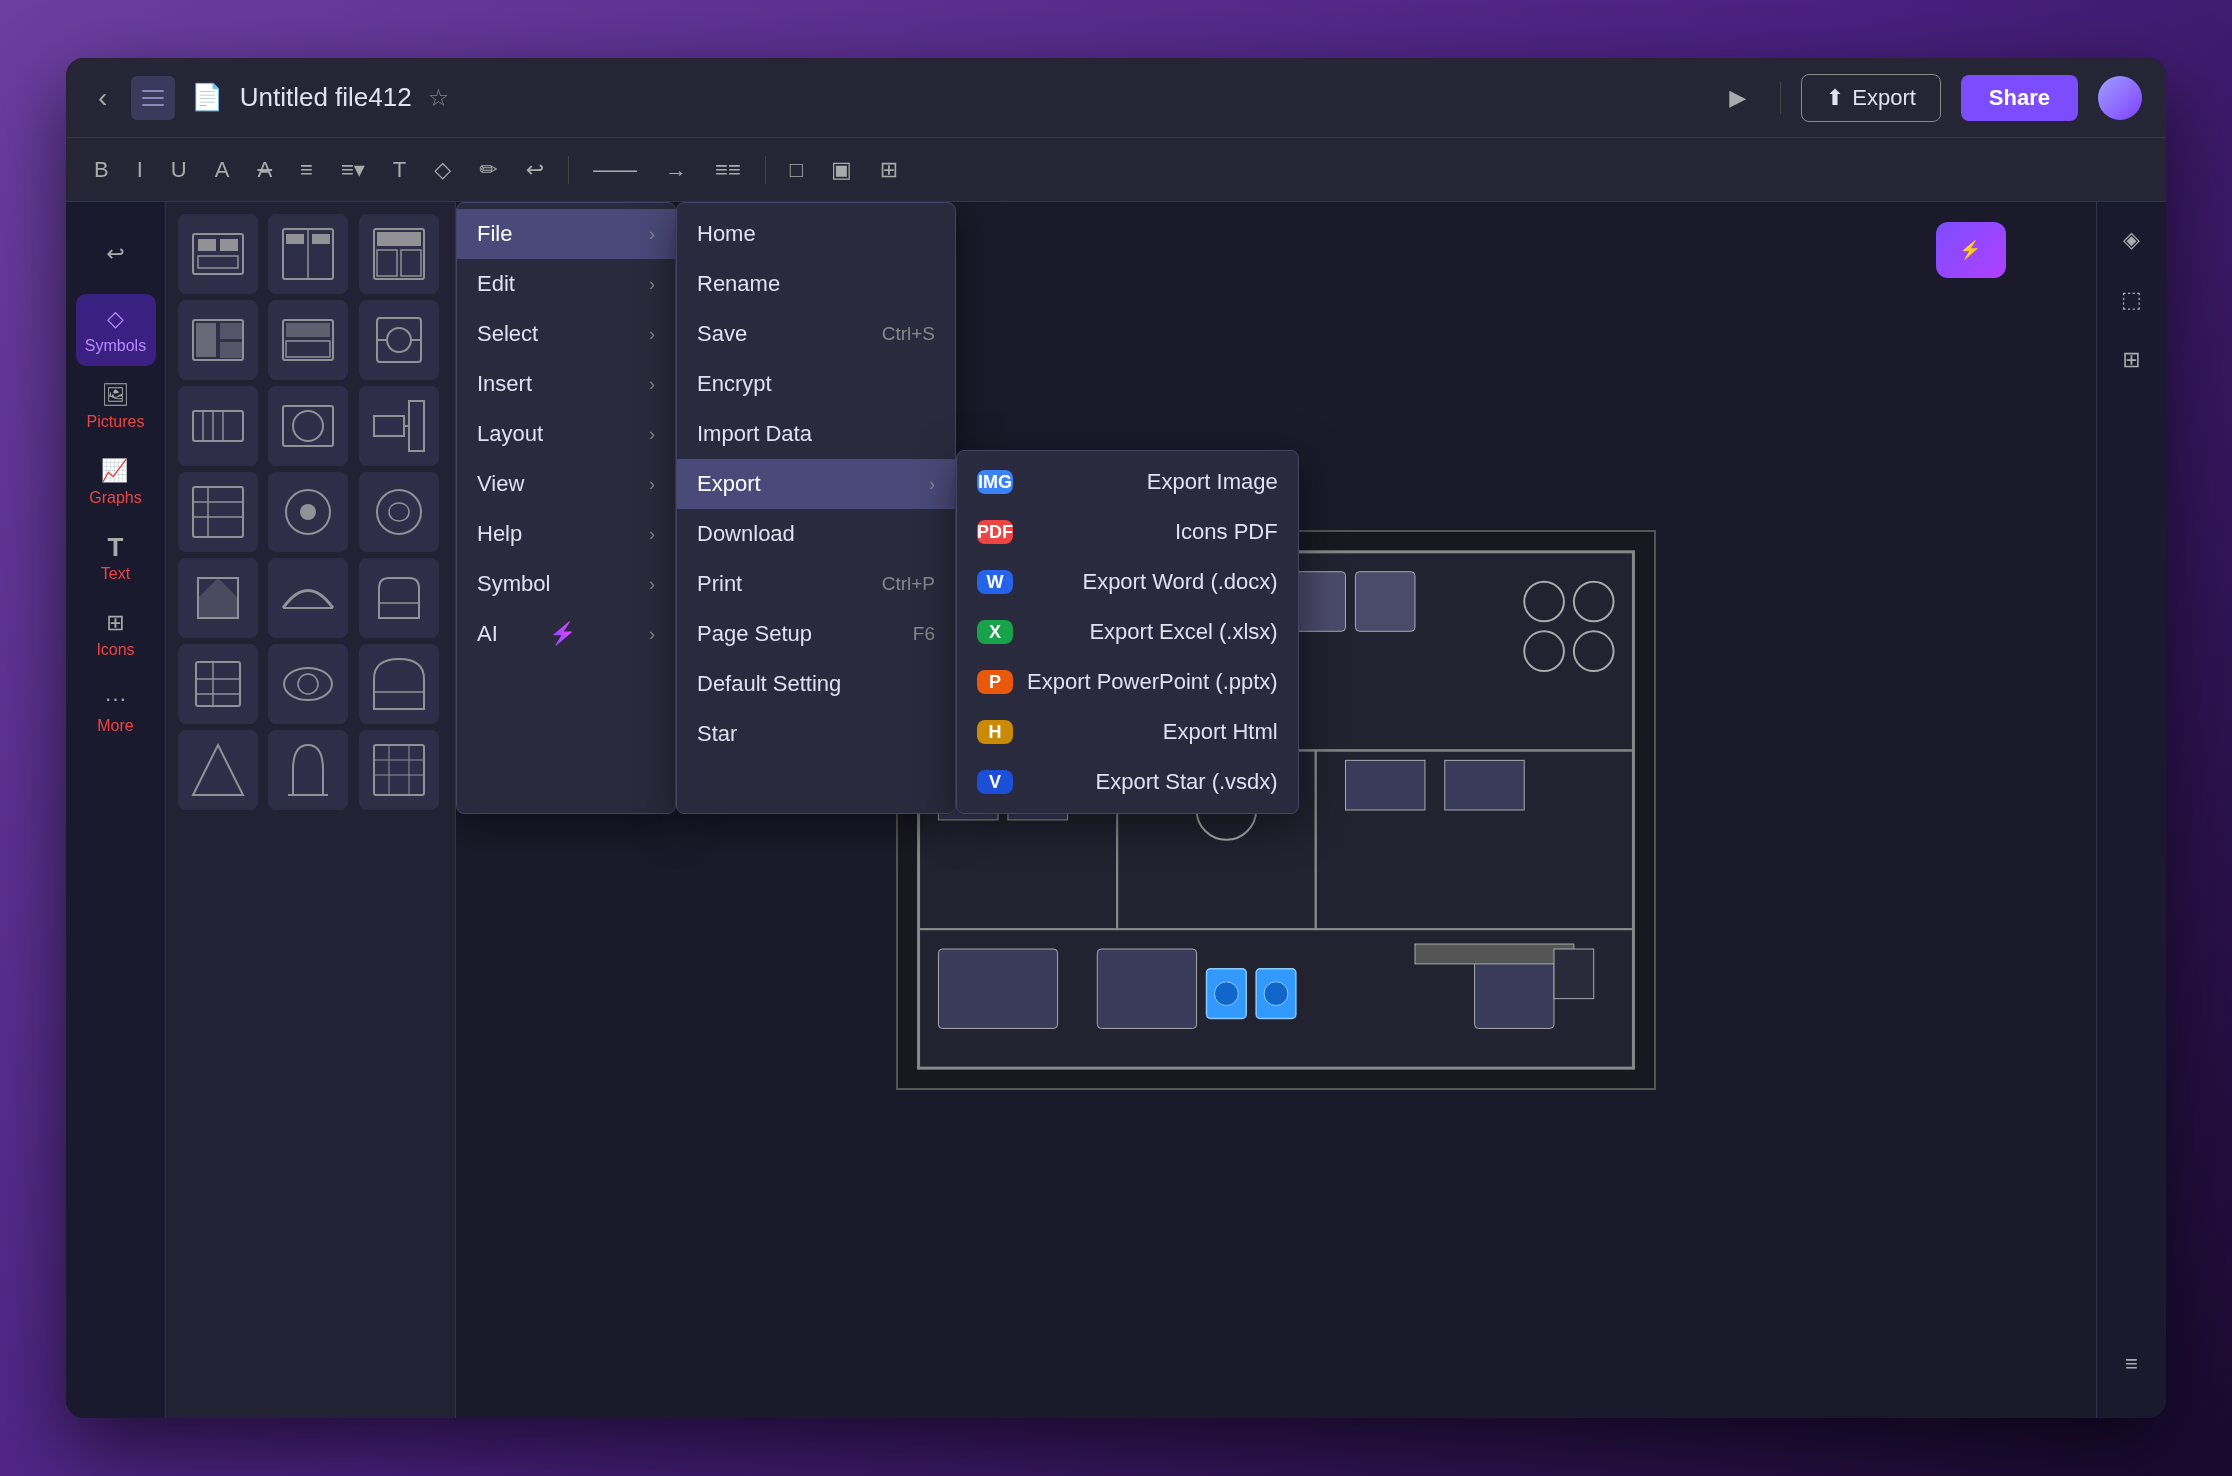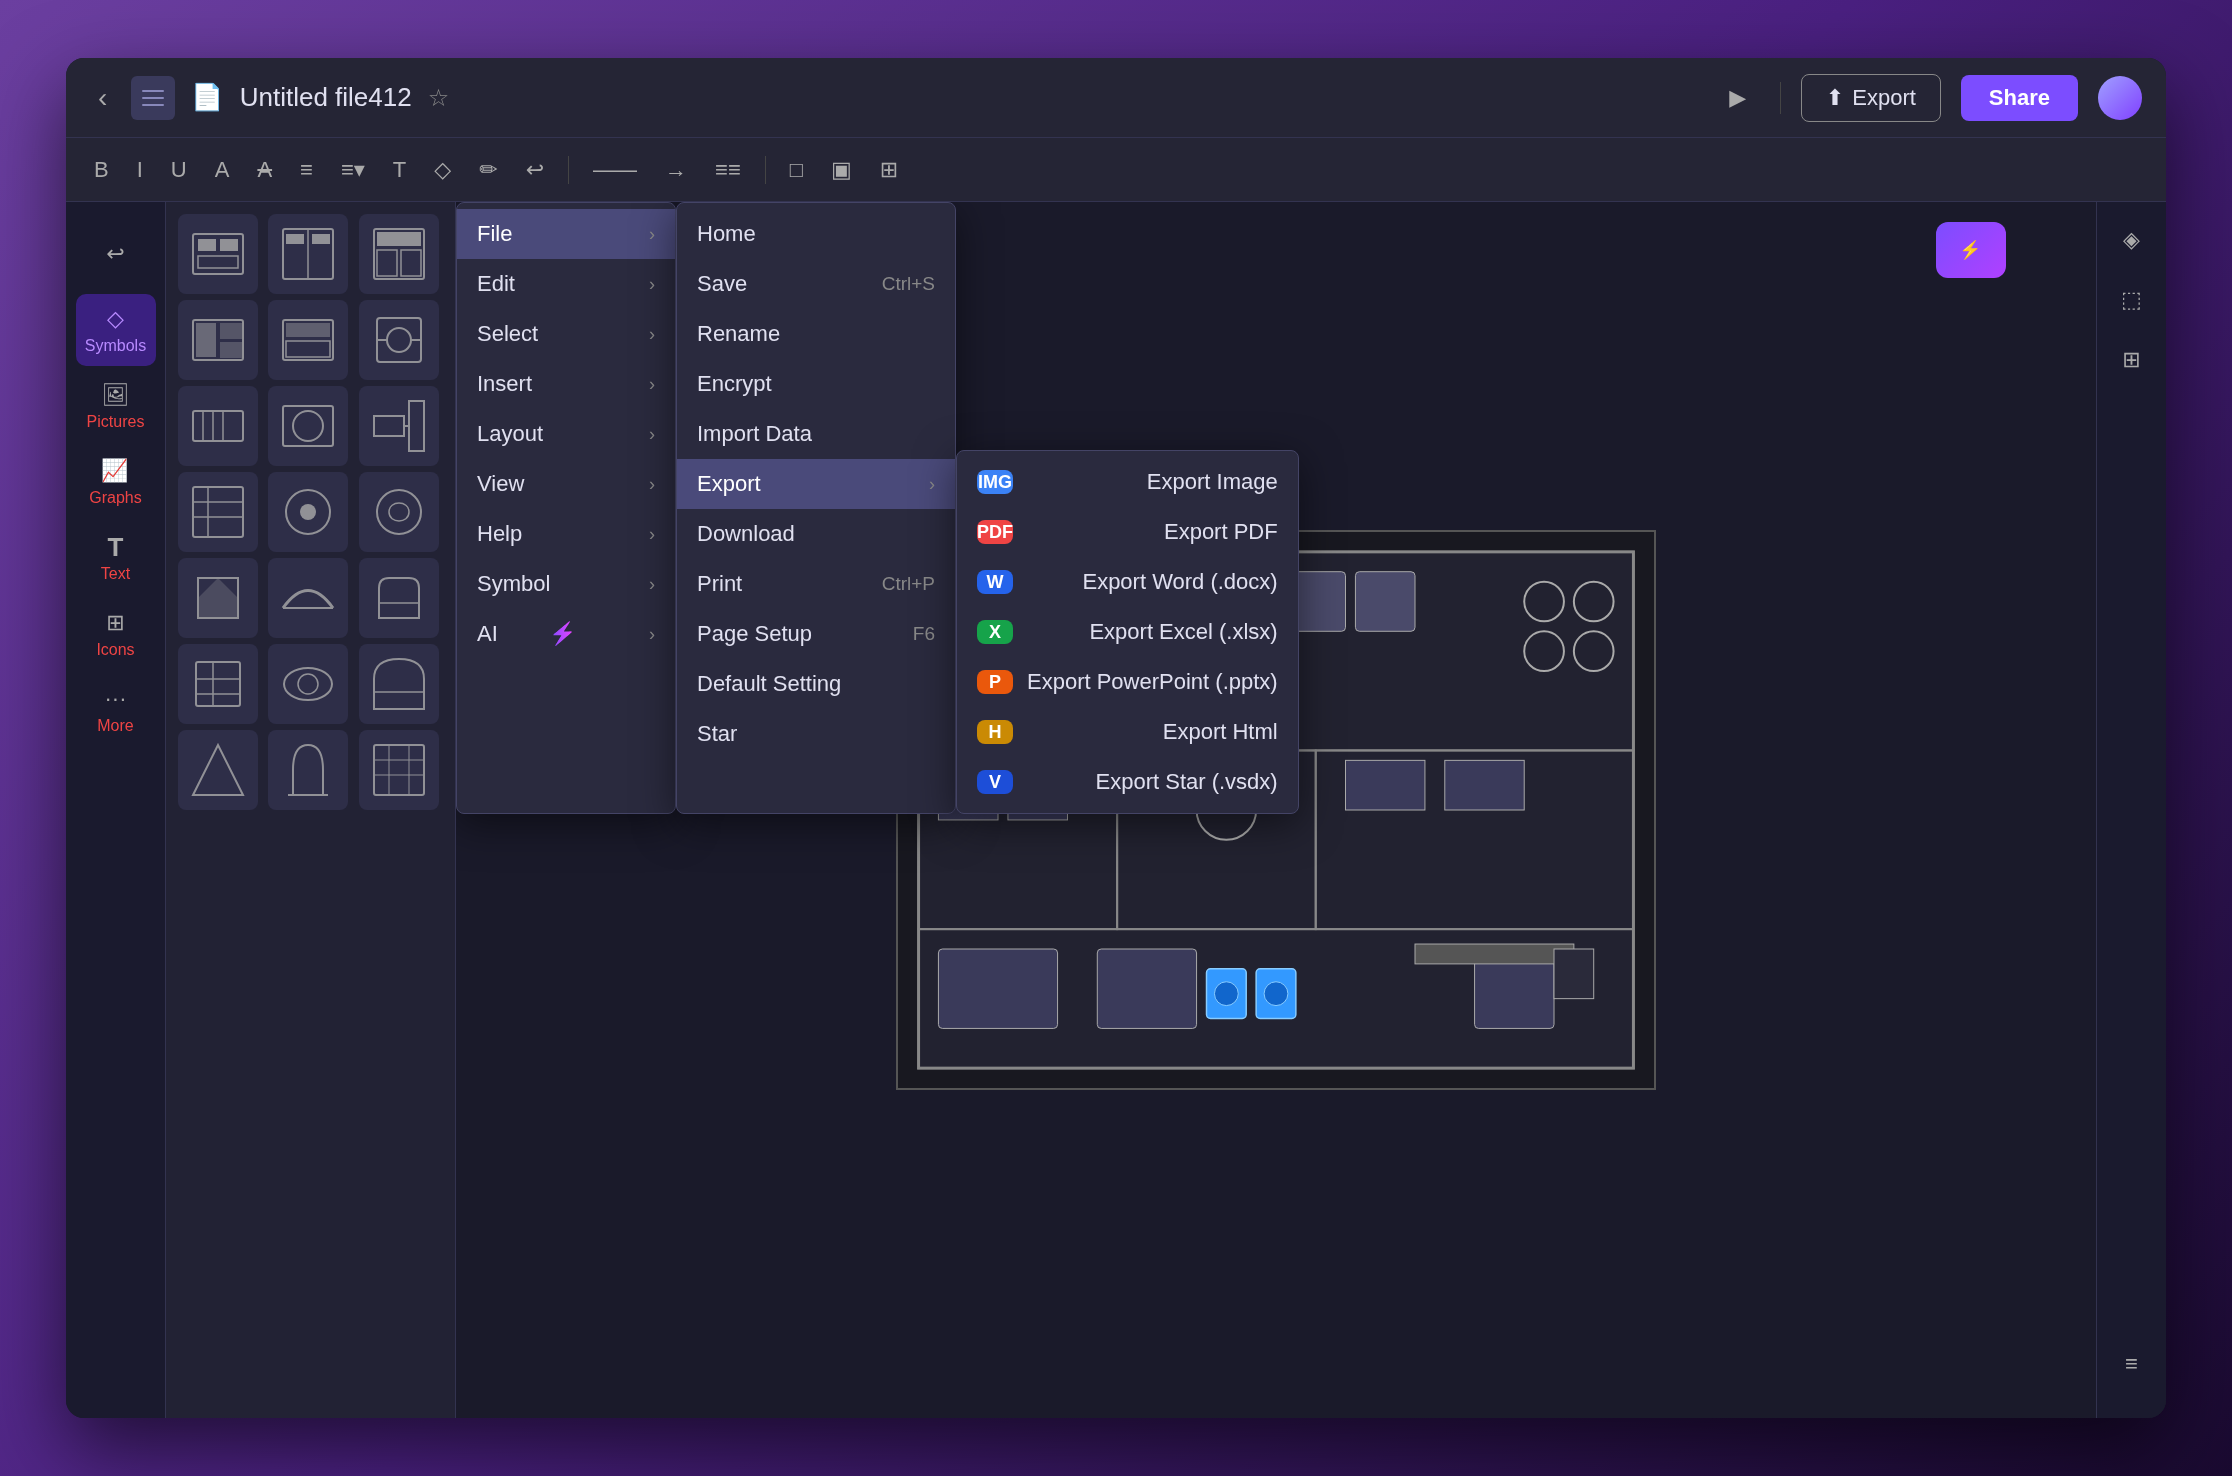--- a/index.html
+++ b/index.html
@@ -672,27 +672,27 @@
               <span style="background:linear-gradient(90deg,#7c4dff,#ff40ff);-webkit-background-clip:text;-webkit-text-fill-color:transparent;font-weight:700;">⚡</span>
               <span class="arrow">›</span>
             </div>
           </div>
 
           <div class="dropdown-menu" style="min-width:280px;">
             <div class="menu-item">
               <span>Home</span>
             </div>
             <div class="menu-item">
+              <span>Rename</span>
+            </div>
+            <div class="menu-item">
               <span>Save</span>
               <span class="shortcut">Ctrl+S</span>
             </div>
             <div class="menu-item">
-              <span>Rename</span>
-            </div>
-            <div class="menu-item">
               <span>Encrypt</span>
             </div>
             <div class="menu-item">
               <span>Import Data</span>
             </div>
             <div class="menu-item highlighted">
               <span>Export</span>
               <span class="arrow">›</span>
             </div>
             <div class="menu-item">
@@ -714,21 +714,21 @@
             </div>
           </div>
 
           <div class="dropdown-menu" style="min-width:340px;margin-top:248px;">
             <div class="menu-item">
               <div class="export-item-icon icon-img">IMG</div>
               <span>Export Image</span>
             </div>
             <div class="menu-item">
               <div class="export-item-icon icon-pdf">PDF</div>
-              <span>Export PDF</span>
+              <span>Icons PDF</span>
             </div>
             <div class="menu-item">
               <div class="export-item-icon icon-word">W</div>
               <span>Export Word (.docx)</span>
             </div>
             <div class="menu-item">
               <div class="export-item-icon icon-excel">X</div>
               <span>Export Excel (.xlsx)</span>
             </div>
             <div class="menu-item">

